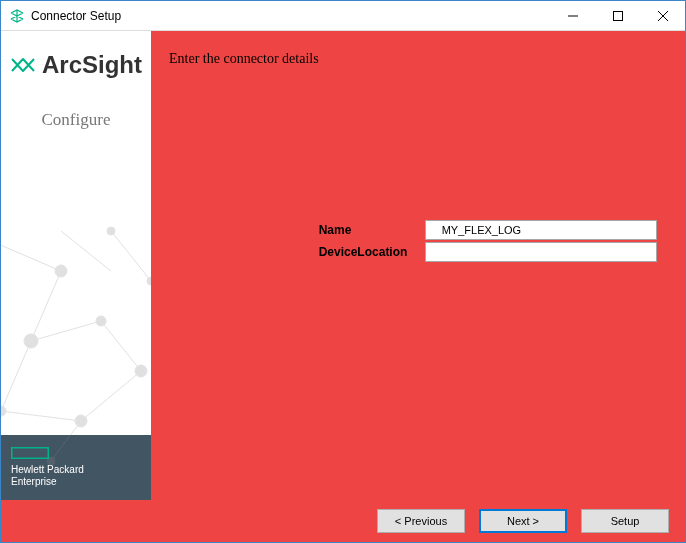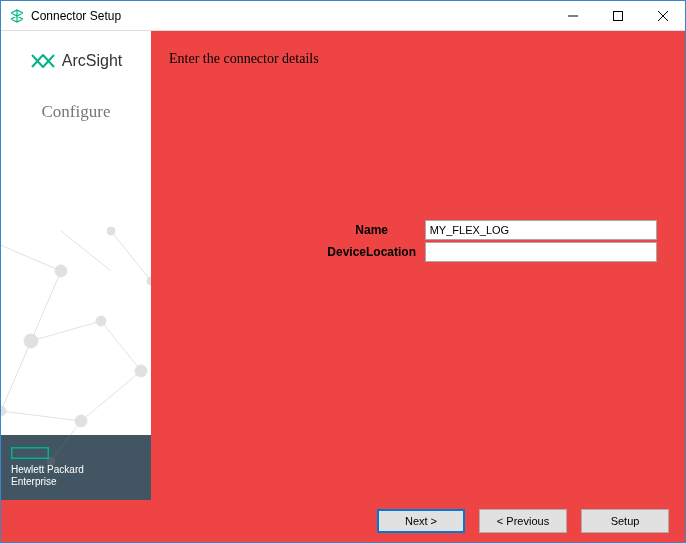--- a/index.html
+++ b/index.html
@@ -76,23 +76,23 @@
       align-items: center;
       justify-content: center;
       gap: 6px;
       margin-bottom: 14px;
     }
     .arcsight-mark {
       width: 26px;
       height: 20px;
     }
     .arcsight-text {
-      font-size: 16px;
+      font-size: 24px;
       color: #333;
-      font-weight: 400;
+      font-weight: 700;
       text-align: right;
     }
     .configure-text {
       font-size: 17px;
       color: #777;
       font-family: Georgia, serif;
       margin-top: 31px;
     }
     .network-bg {
       position: absolute;
@@ -146,27 +146,26 @@
     }
     .form-table td {
       padding: 1px 0;
       vertical-align: middle;
     }
     .form-table .label-cell {
       width: 106px;
       font-weight: bold;
       font-size: 12px;
       color: #000;
-      text-align: center;
     }
     .form-table input[type=text] {
       width: 100%;
       height: 20px;
       border: 1px solid #a7a7a7;
-      padding: 1px 4px;
+      padding: 1px 16px;
       font-family: Tahoma, sans-serif;
       font-size: 11px;
       color: #000;
       background: #fff;
     }
     .button-bar {
       height: 42px;
       display: flex;
       align-items: center;
       justify-content: flex-end;
@@ -286,17 +285,17 @@
               <td><input type="text" value="" style=""></td>
             </tr>
           </tbody>
             </table>
         </div>
       </div>
     </div>
   </div>
 
   <div class="button-bar">
+    <button class="btn">&lt; Previous</button>
     <button class="btn default">Next &gt;</button>
-    <button class="btn">&lt; Previous</button>
     <button class="btn">Setup</button>
   </div>
 </div>
 
 </body></html>

